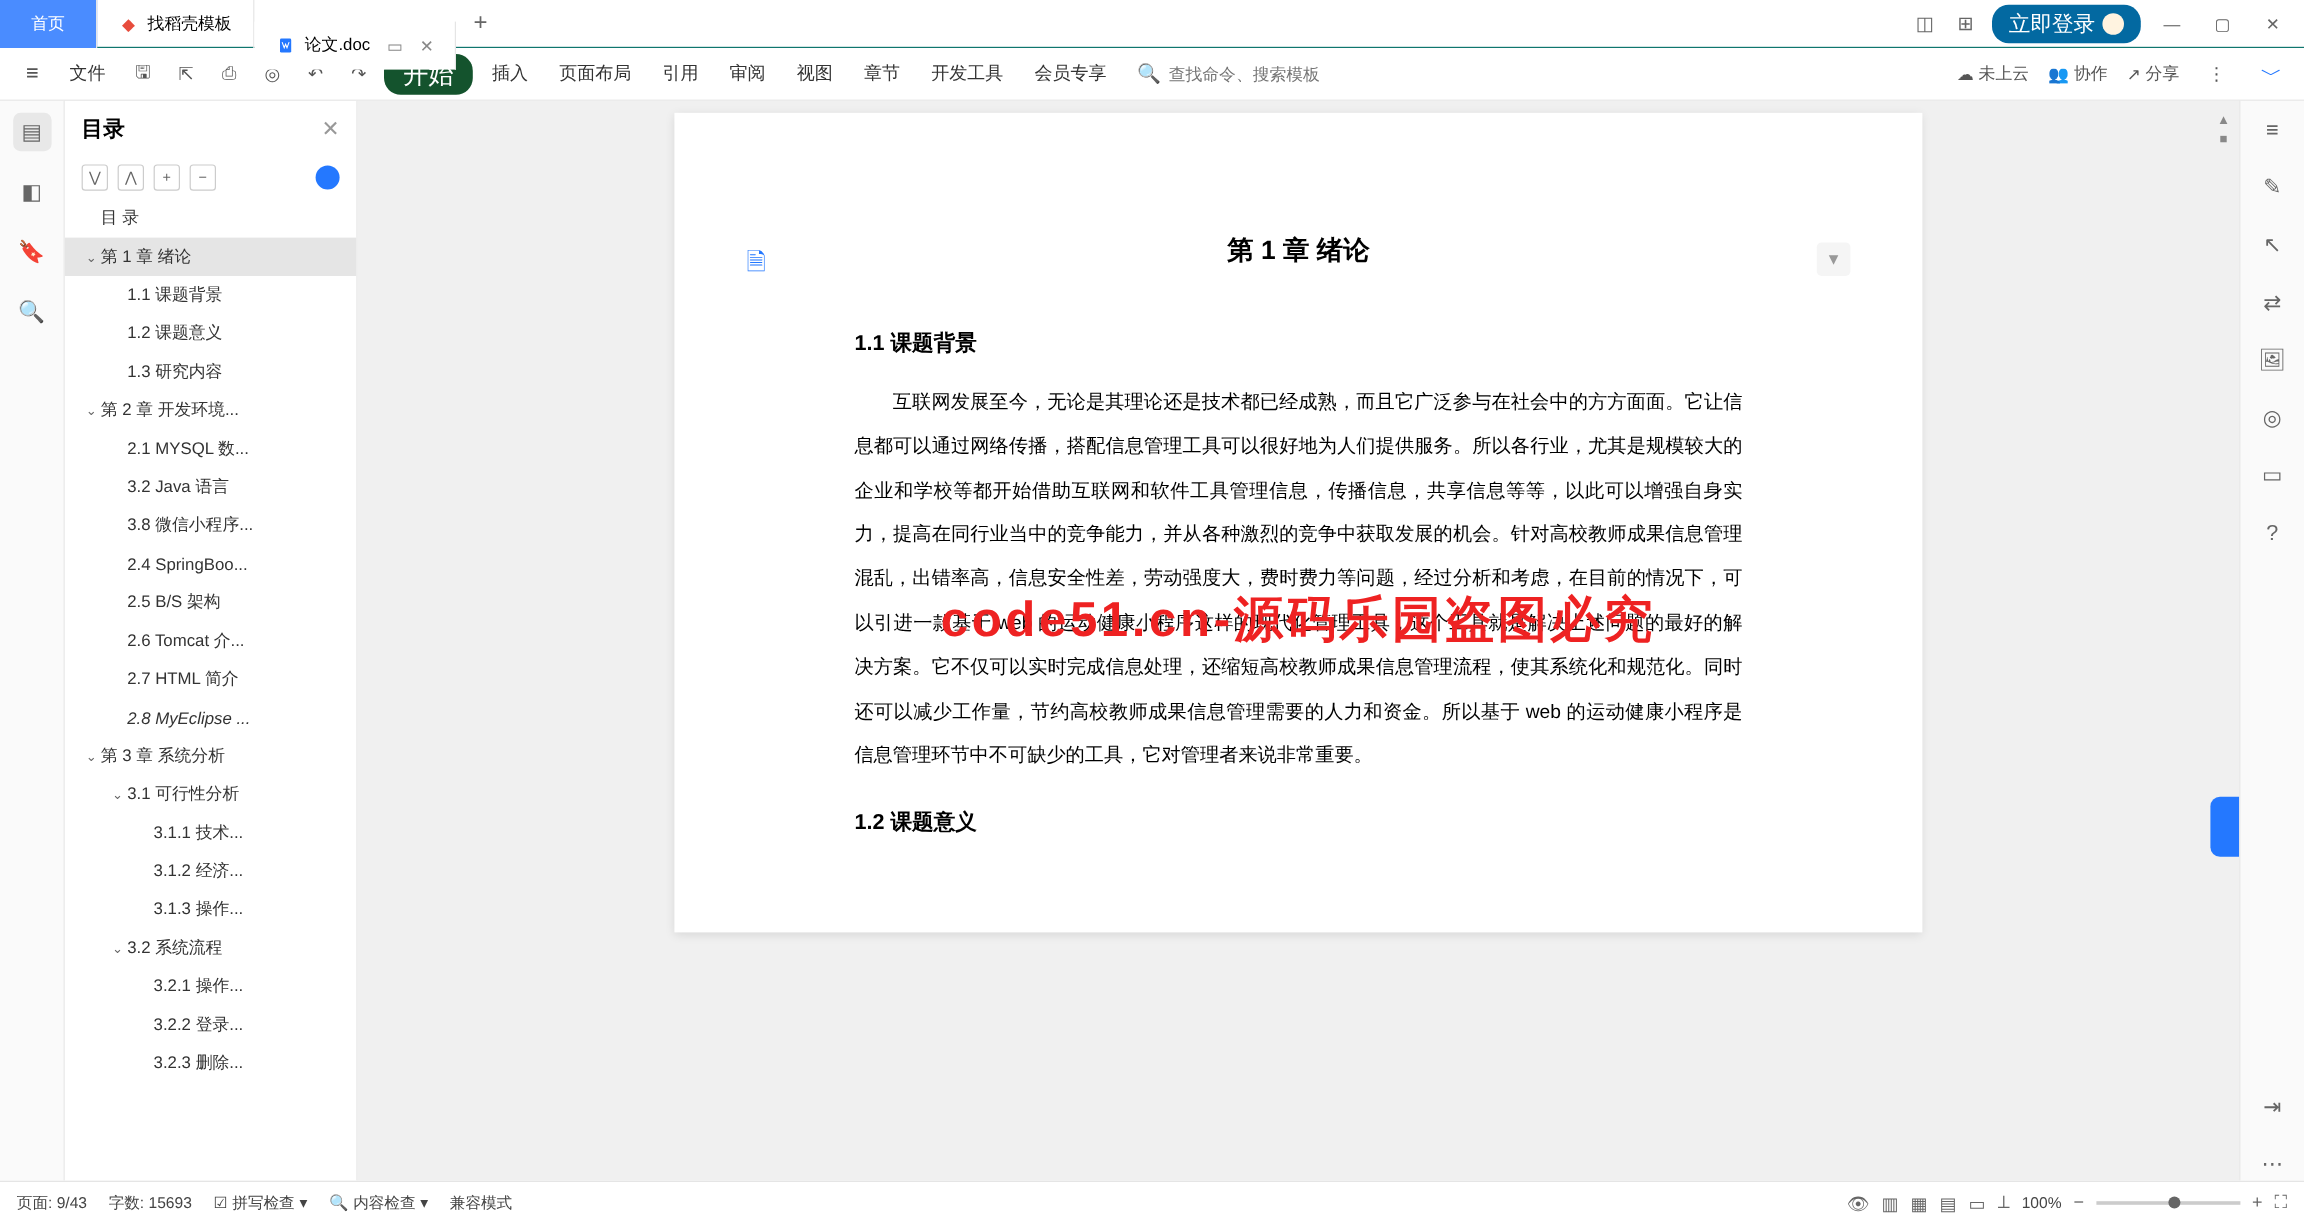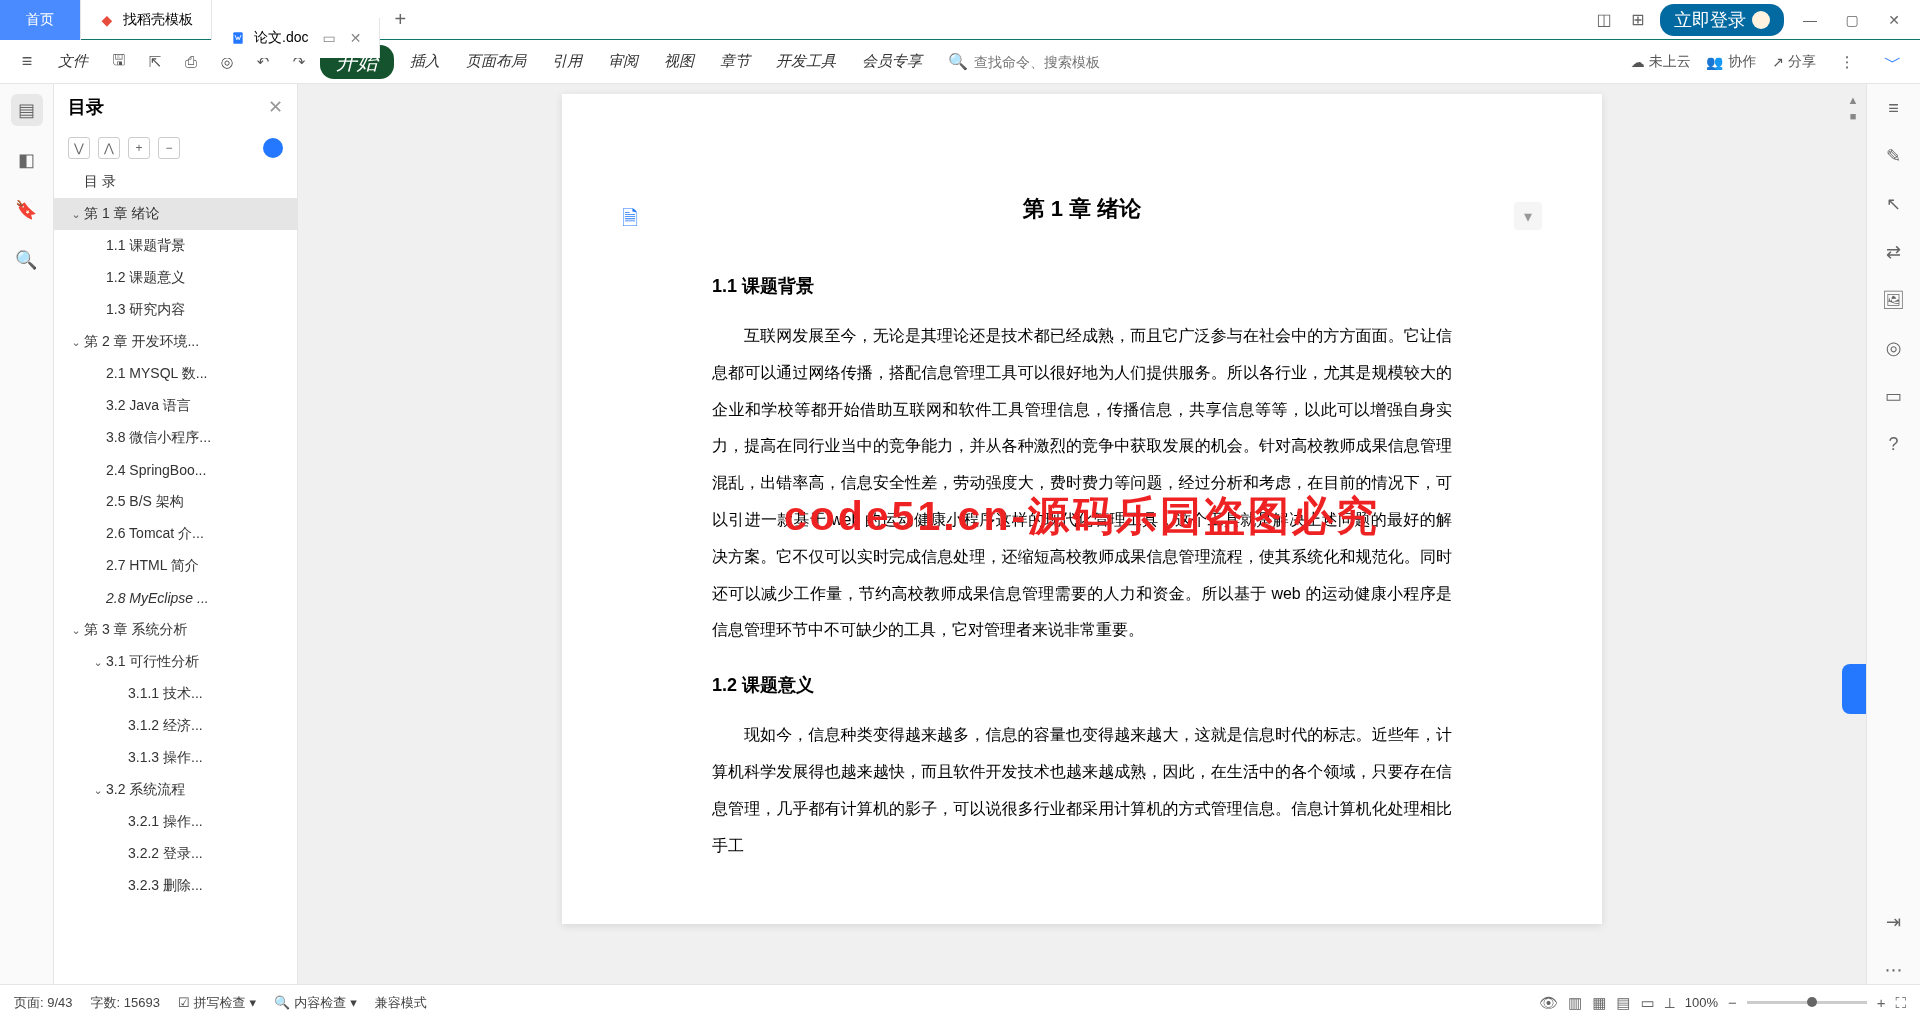--- a/index.html
+++ b/index.html
@@ -16,21 +16,21 @@
 .tab-add { width:40px; text-align:center; color:#666; font-size:20px; }
 .spacer { flex:1; }
 .titlebar-right { display:flex; align-items:center; gap:10px; padding-right:10px; }
 .tb-icon { width:24px; height:24px; color:#666; display:flex; align-items:center; justify-content:center; font-size:16px; cursor:pointer; }
 .login-btn { background:#0369a1; color:#fff; padding:4px 14px; border-radius:14px; font-size:18px; display:flex; align-items:center; gap:6px; }
 .login-avatar { width:18px; height:18px; background:#fff3e0; border-radius:50%; display:inline-block; }
 .win-btn { width:32px; height:32px; color:#666; display:flex; align-items:center; justify-content:center; font-size:14px; cursor:pointer; }
 
 .toolbar { height:44px; background:#fff; display:flex; align-items:center; padding:0 12px; gap:6px; border-bottom:1px solid #e5e5e5; }
 .tool-btn { height:30px; min-width:30px; padding:0 6px; display:flex; align-items:center; justify-content:center; color:#555; cursor:pointer; border-radius:4px; font-size:15px; }
-.tool-text { font-size:15px; color:#333; padding:0 10px; cursor:pointer;font-style:italic; }
+.tool-text { font-size:15px; color:#333; padding:0 10px; cursor:pointer; }
 .hamburger { font-size:18px; }
 .pill { background:#14532d; color:#fff; border-radius:14px; padding:3px 16px; font-size:21px; }
 .search-box { display:flex; align-items:center; gap:6px; color:#888; padding:0 10px; }
 .search-box input { border:none; outline:none; font-size:14px; width:150px; color:#888; background:transparent; }
 .toolbar-right { margin-left:auto; display:flex; align-items:center; gap:16px; }
 .cloud-item { display:flex; align-items:center; gap:4px; color:#555; font-size:14px; }
 .chevron-expand { color:#2478ff; font-size:18px; }
 
 .main { flex:1; display:flex; overflow:hidden; }
 .rail { width:54px; background:#fafafa; border-right:1px solid #e5e5e5; display:flex; flex-direction:column; align-items:center; padding-top:10px; gap:18px; }
@@ -258,21 +258,20 @@
         <span>▲</span>
         <span>■</span>
       </div>
     <div class="page">
       <span class="page-icon">🗎</span>
       <span class="bookmark-icon">▾</span>
       <div class="chapter-title">第 1 章 绪论</div>
       <div class="section-title">1.1 课题背景</div>
       <div class="body-text">互联网发展至今，无论是其理论还是技术都已经成熟，而且它广泛参与在社会中的方方面面。它让信息都可以通过网络传播，搭配信息管理工具可以很好地为人们提供服务。所以各行业，尤其是规模较大的企业和学校等都开始借助互联网和软件工具管理信息，传播信息，共享信息等等，以此可以增强自身实力，提高在同行业当中的竞争能力，并从各种激烈的竞争中获取发展的机会。针对高校教师成果信息管理混乱，出错率高，信息安全性差，劳动强度大，费时费力等问题，经过分析和考虑，在目前的情况下，可以引进一款基于 web 的运动健康小程序这样的现代化管理工具，这个工具就是解决上述问题的最好的解决方案。它不仅可以实时完成信息处理，还缩短高校教师成果信息管理流程，使其系统化和规范化。同时还可以减少工作量，节约高校教师成果信息管理需要的人力和资金。所以基于 web 的运动健康小程序是信息管理环节中不可缺少的工具，它对管理者来说非常重要。</div>
       <div class="section-title">1.2 课题意义</div>
-      <div class="body-text">现如今，信息种类变得越来越多，信息的容量也变得越来越大，这就是信息时代的标志。近些年，计算机科学发展得也越来越快，而且软件开发技术也越来越成熟，因此，在生活中的各个领域，只要存在信息管理，几乎都有计算机的影子，可以说很多行业都采用计算机的方式管理信息。信息计算机化处理相比手工</div>
     </div>
     <div class="watermark-overlay">code51.cn-源码乐园盗图必究</div>
     <div class="rr-tab"></div>
   </div>
 
   <div class="right-rail">
     <div class="rr-item">≡</div>
     <div class="rr-item">✎</div>
     <div class="rr-item">↖</div>
     <div class="rr-item">⇄</div>

